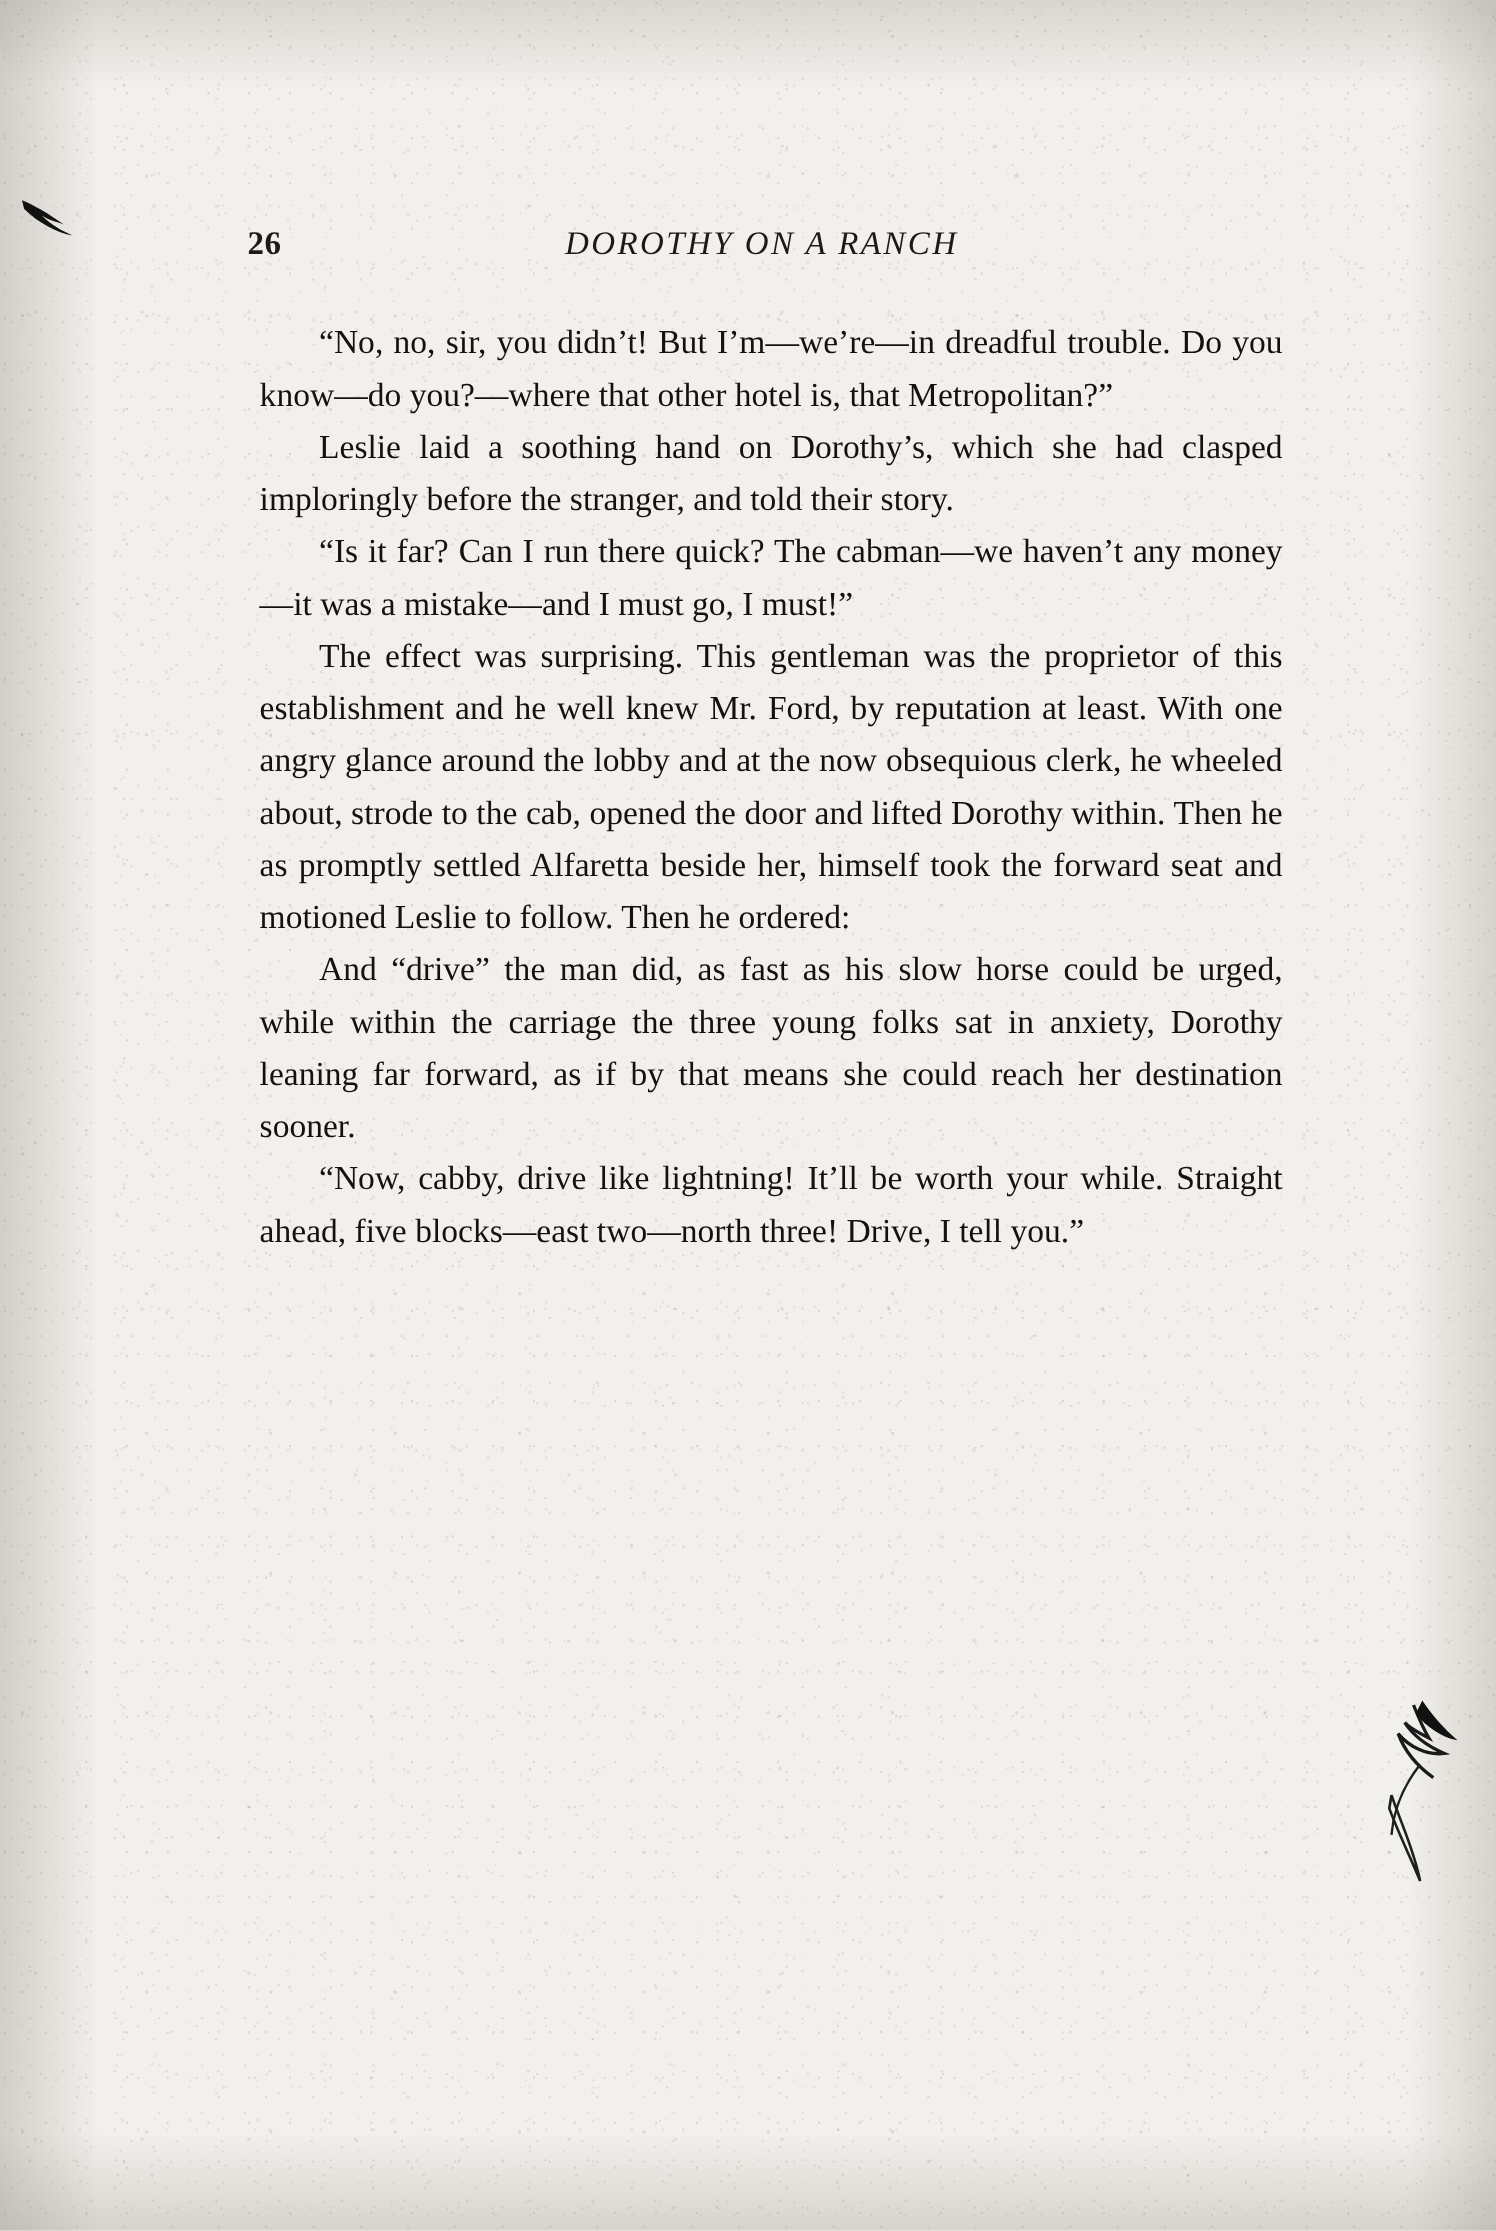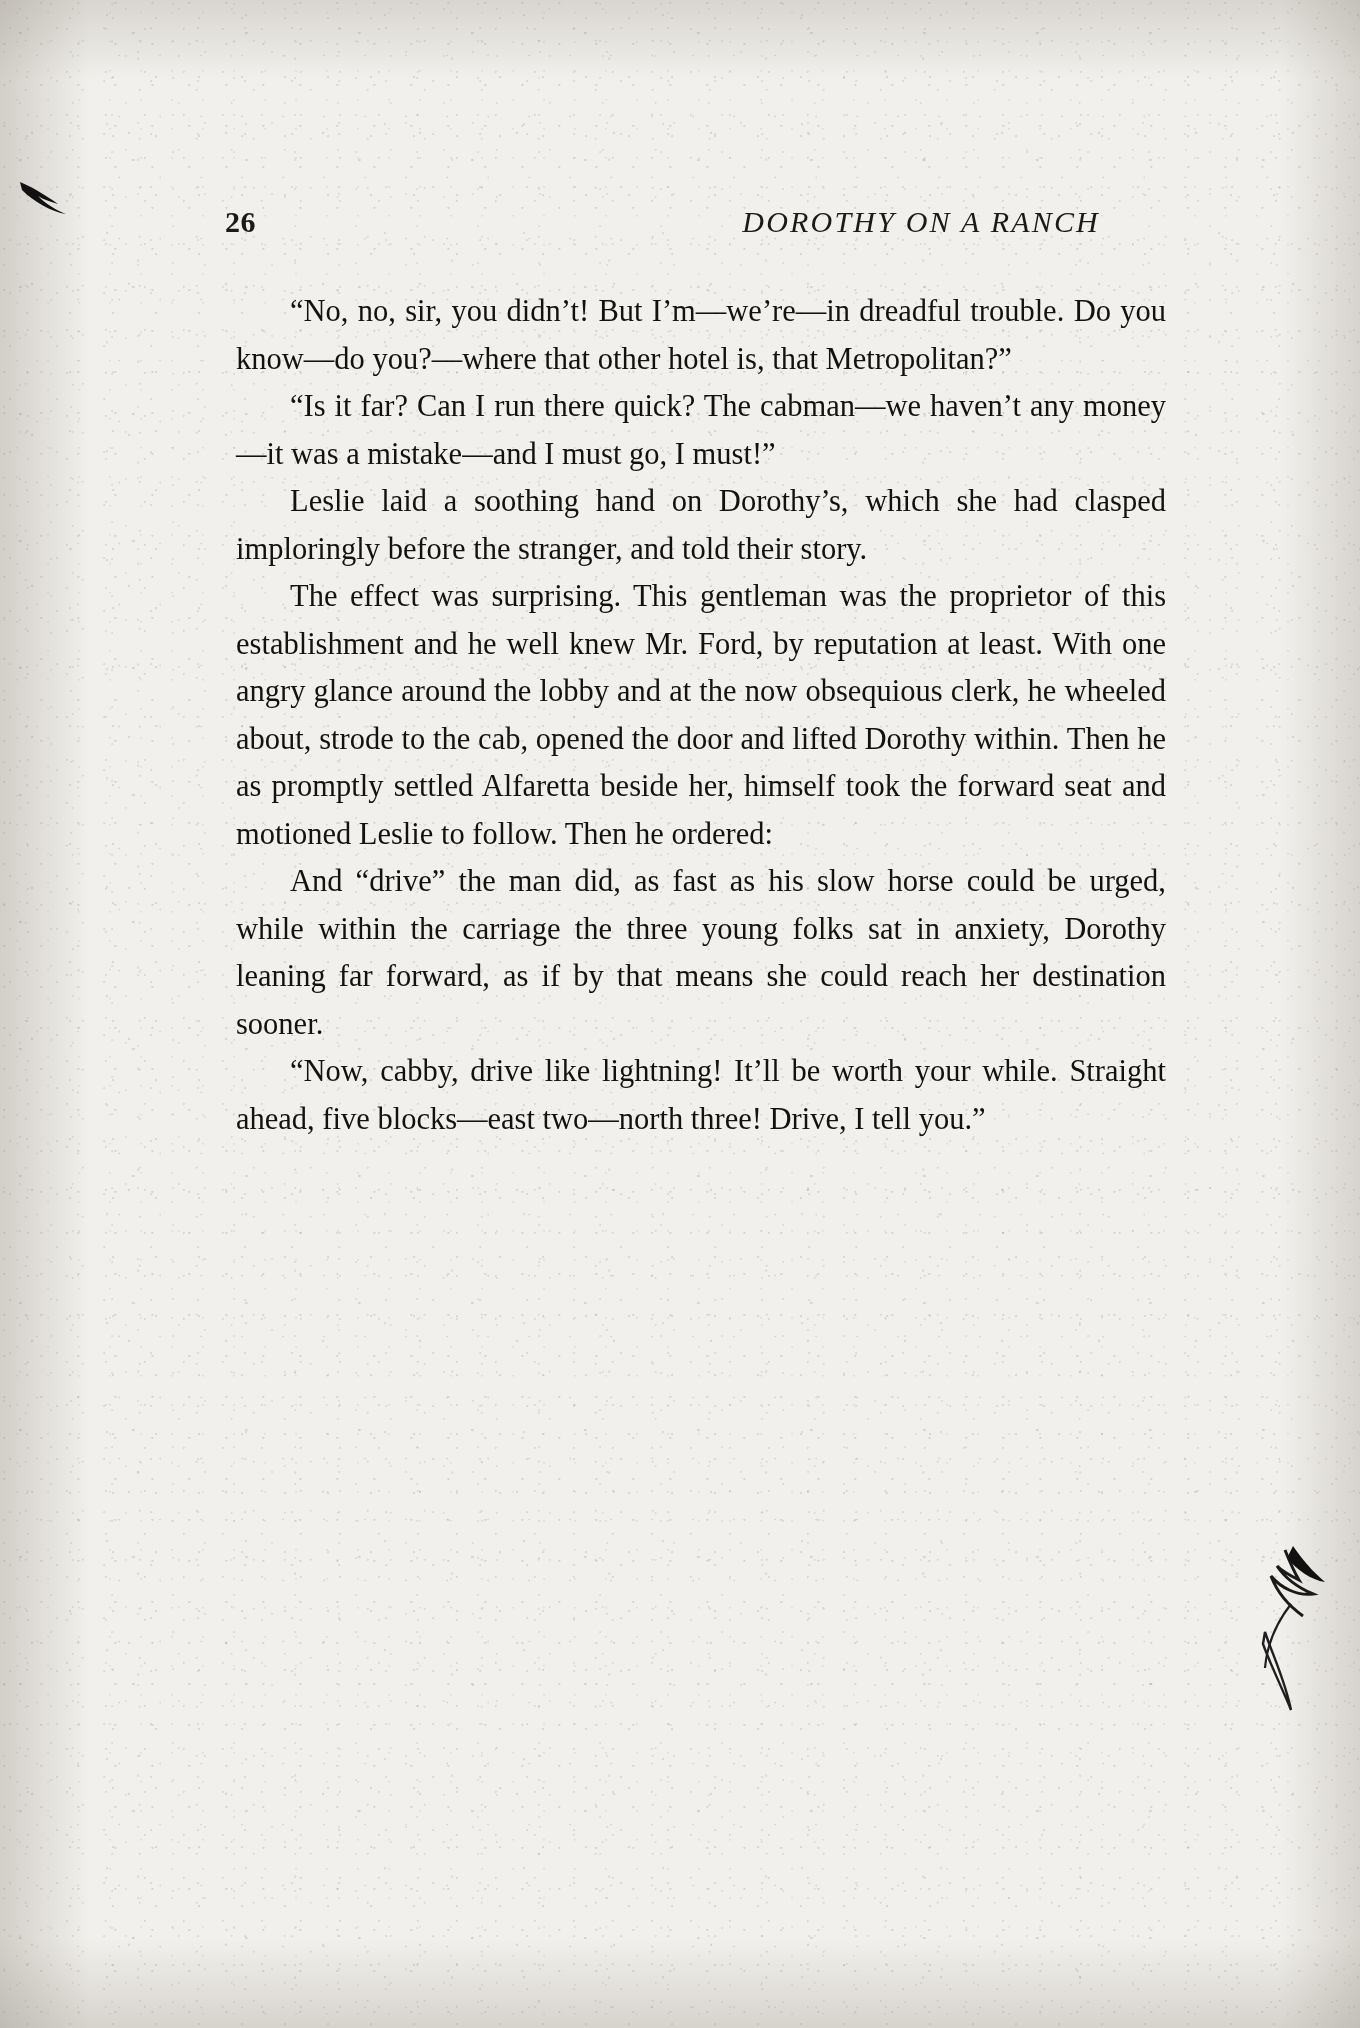--- a/index.html
+++ b/index.html
@@ -81,21 +81,21 @@
   .folio {
     font-family: "Liberation Serif", serif;
     font-weight: bold;
     font-size: 30px;
     color: #1c1a17;
     letter-spacing: 0.5px;
     width: 60px;
   }
   .head-title {
     flex: 1;
-    text-align: right;
+    text-align: center;
     font-family: "Liberation Serif", serif;
     font-style: italic;
     font-size: 30px;
     letter-spacing: 2.2px;
     color: #1c1a17;
     padding-right: 60px;
     white-space: nowrap;
   }
 
   
@@ -155,20 +155,20 @@
   </svg>
 
   <div class="content">
     <div class="running-head">
       <span class="folio">26</span>
       <span class="head-title">DOROTHY ON A RANCH</span>
     </div>
 
     <div class="body-text">
       <p>“No, no, sir, you didn’t! But I’m—we’re—in dreadful trouble. Do you know—do you?—where that other hotel is, that Metropolitan?”</p>
+      <p>Leslie laid a soothing hand on Dorothy’s, which she had clasped imploringly before the stranger, and told their story.</p>
       <p>“Is it far? Can I run there quick? The cabman—we haven’t any money—it was a mistake—and I must go, I must!”</p>
-      <p>Leslie laid a soothing hand on Dorothy’s, which she had clasped imploringly before the stranger, and told their story.</p>
       <p>The effect was surprising. This gentleman was the proprietor of this establishment and he well knew Mr. Ford, by reputation at least. With one angry glance around the lobby and at the now obsequious clerk, he wheeled about, strode to the cab, opened the door and lifted Dorothy within. Then he as promptly settled Alfaretta beside her, himself took the forward seat and motioned Leslie to follow. Then he ordered:</p>
       <p>And “drive” the man did, as fast as his slow horse could be urged, while within the carriage the three young folks sat in anxiety, Dorothy leaning far forward, as if by that means she could reach her destination sooner.</p>
       <p>“Now, cabby, drive like lightning! It’ll be worth your while. Straight ahead, five blocks—east two—north three! Drive, I tell you.”</p>
     </div>
   </div>
 </div>
 
 </body></html>

